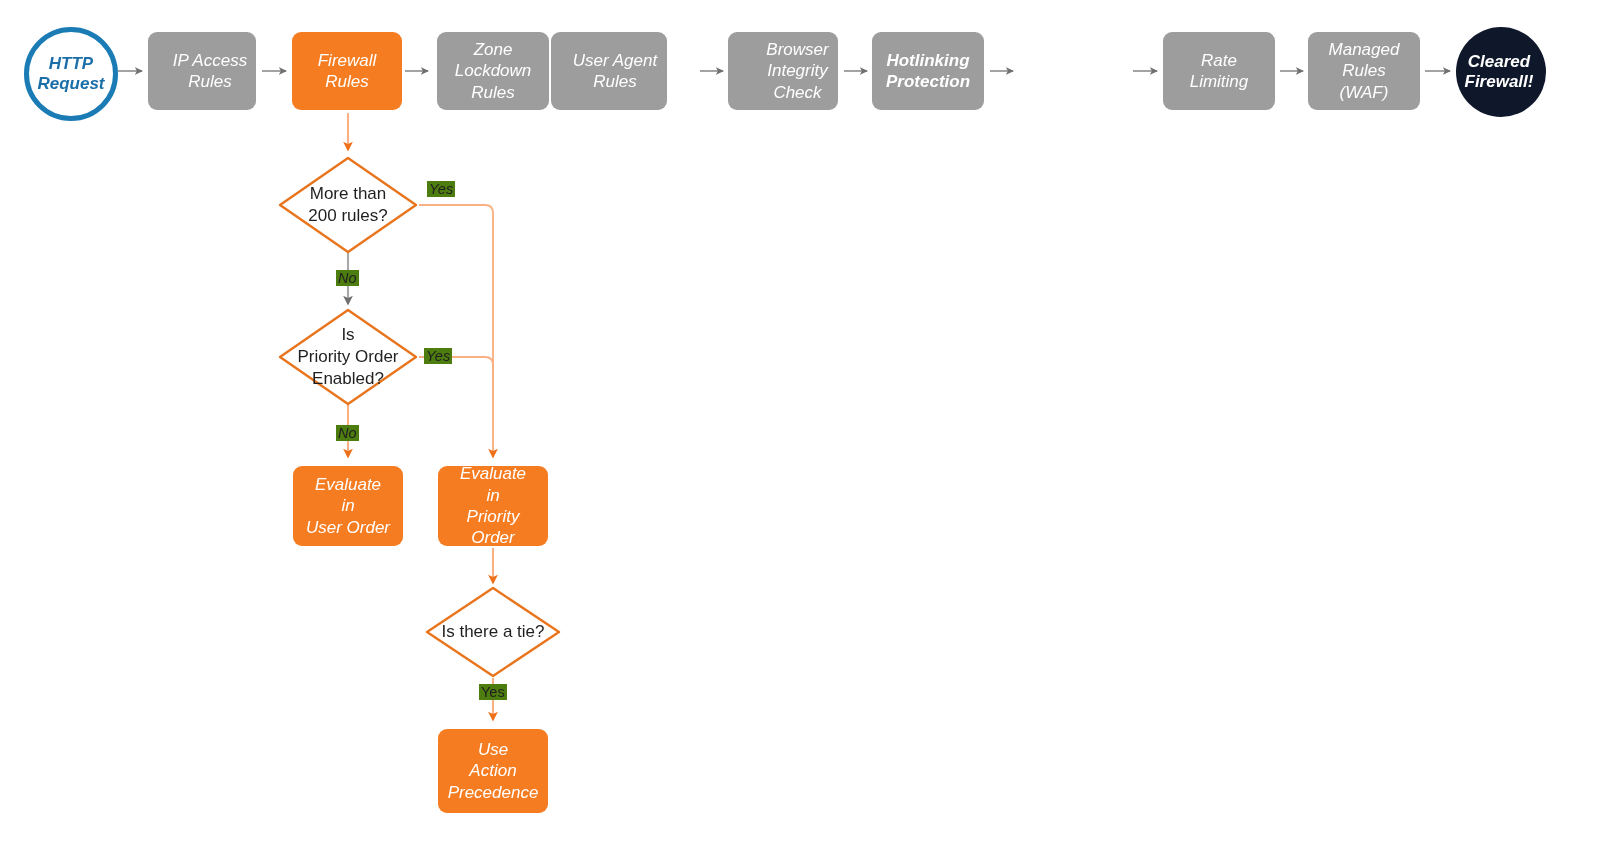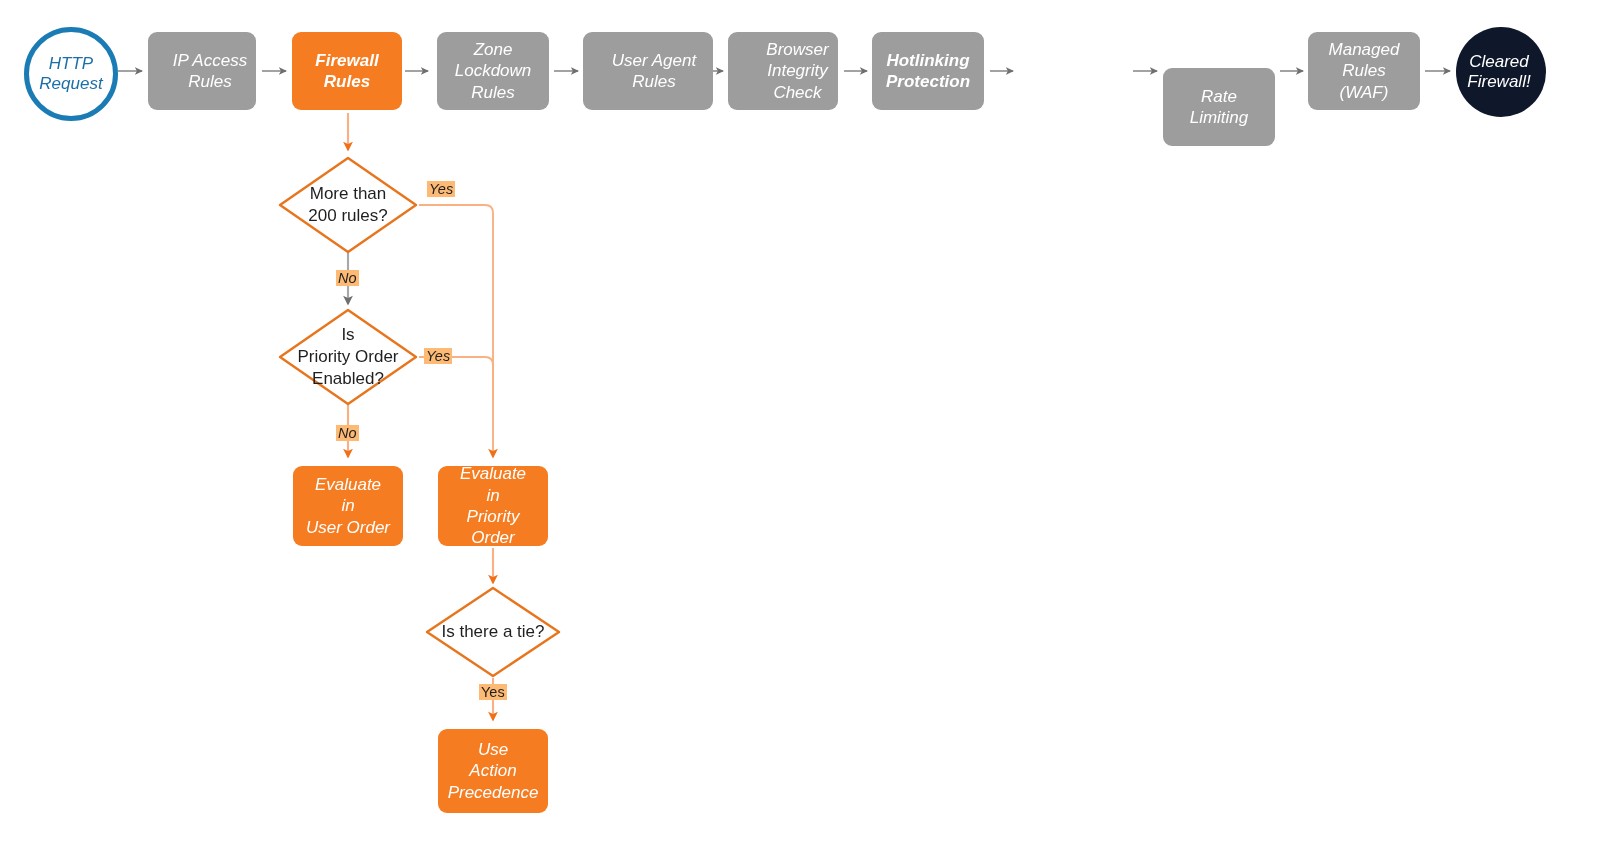--- a/index.html
+++ b/index.html
@@ -31,21 +31,21 @@
 
   
   .circle {
     position: absolute;
     border-radius: 50%;
     display: flex;
     align-items: center;
     justify-content: center;
     text-align: center;
     font-style: italic;
-    font-weight: normal;
+    font-weight: bold;
     line-height: 1.18;
     box-sizing: border-box;
   }
   .circle-start {
     background: #ffffff;
     border: 5px solid #1b7cb5;
     color: #1b6ea8;
     font-size: 17px;
   }
   .circle-end {
@@ -108,21 +108,21 @@
     box-sizing: border-box;
   }
 
   
   .edge-label {
     position: absolute;
     font-size: 14.5px;
     font-style: italic;
     color: #1f1f1f;
     white-space: nowrap;
-    background: #fdba74;
+    background: #4d7c0f;
     padding: 0 2px;
   }
   .edge-label.upright {
     font-style: normal;
   }
 </style>
 </head>
 <body>
 
 <div id="canvas">
@@ -175,36 +175,36 @@
     </div>
   </div>
 
   <div class="box box-grey" style="left:148px; top:32px; width:108px; height:78px;padding-left:22px;">
     <div>
       <span>IP Access</span><br>
       <span>Rules</span>
     </div>
   </div>
 
-  <div class="box box-orange" style="left:292px; top:32px; width:110px; height:78px;font-weight:bold;">
+  <div class="box box-orange" style="left:292px; top:32px; width:110px; height:78px;">
     <div>
       <span>Firewall</span><br>
       <span>Rules</span>
     </div>
   </div>
 
   <div class="box box-grey" style="left:437px; top:32px; width:112px; height:78px;">
     <div>
       <span>Zone</span><br>
       <span>Lockdown</span><br>
       <span>Rules</span>
     </div>
   </div>
 
-  <div class="box box-grey" style="left:583px; top:32px; width:130px; height:78px;padding-left:18px;">
+  <div class="box box-grey" style="left:551px; top:32px; width:116px; height:78px;padding-left:18px;">
     <div>
       <span>User Agent</span><br>
       <span>Rules</span>
     </div>
   </div>
 
   <div class="box box-grey" style="left:728px; top:32px; width:110px; height:78px;padding-left:35px;">
     <div>
       <span>Browser</span><br>
       <span>Integrity</span><br>
@@ -213,21 +213,21 @@
   </div>
 
   <div class="box box-grey" style="left:872px; top:32px; width:112px; height:78px;font-weight:bold;">
     <div>
       <span>Hotlinking</span><br>
       <span>Protection</span>
     </div>
   </div>
 
 
-  <div class="box box-grey" style="left:1163px; top:32px; width:112px; height:78px;margin-top:36px;">
+  <div class="box box-grey" style="left:1163px; top:32px; width:112px; height:78px;">
     <div>
       <span>Rate</span><br>
       <span>Limiting</span>
     </div>
   </div>
 
   <div class="box box-grey" style="left:1308px; top:32px; width:112px; height:78px;">
     <div>
       <span>Managed</span><br>
       <span>Rules</span><br>

